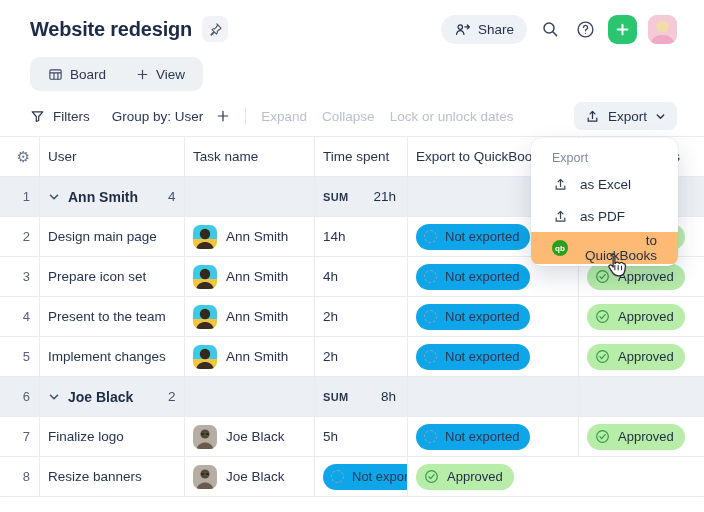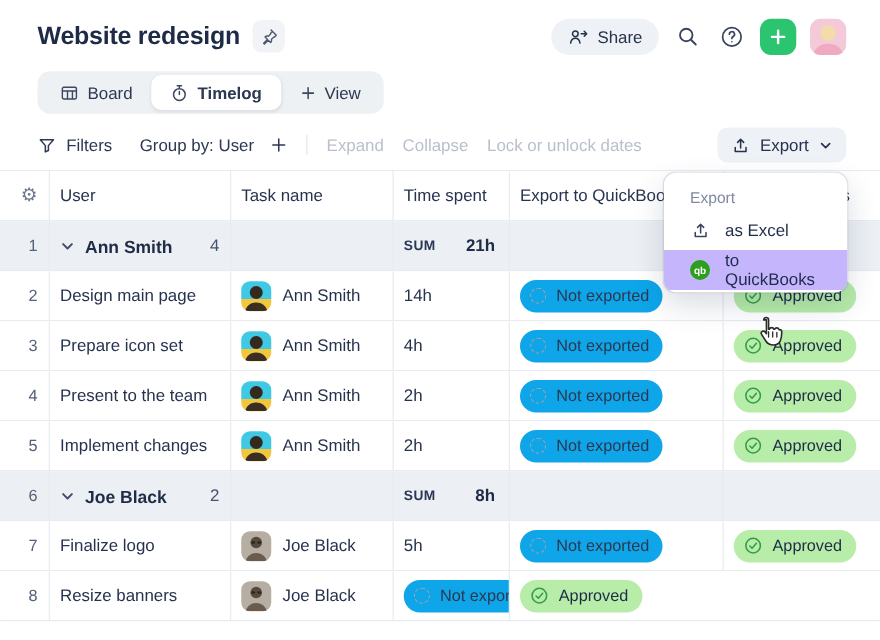--- a/index.html
+++ b/index.html
@@ -54,40 +54,40 @@
   .td.pad { padding-left:8px; font-size:13.5px; color:#27334E; }
   .th { font-size:13.5px; color:#43506B; }
   .gear-cell { justify-content:center; padding-right:0; }
   .gear { font-size:15px; color:#6E7890; cursor:pointer; line-height:1; }
 
   .gchev { color:#42506B; margin-left:8px; cursor:pointer; flex:none; }
   .gname { font-size:14px; font-weight:700; color:#1F2C47; margin-left:8px; width:100px; }
   .gcount { font-size:13.5px; color:#46526B; }
   .sumcell { padding:0 11px 0 8px; }
   .sum-label { font-size:11px; font-weight:700; letter-spacing:.4px; color:#2A3854; }
-  .sum-value { margin-left:auto; font-size:13.5px; font-weight:700; color:#1F2C47; }
+  .sum-value { margin-left:auto; font-size:13.5px; font-weight:400; color:#1F2C47; }
 
   .uavatar { width:24px; height:24px; border-radius:7px; flex:none; overflow:hidden; margin-right:9px; }
   .uavatar.ann { background:linear-gradient(180deg,#3FC9E4 0%,#3FC9E4 58%,#F2C63D 58%); }
   .uavatar.joe { background:#B6AEA2; }
 
   .badge { height:26px; border-radius:13px; display:inline-flex; align-items:center;
            padding:0 11px 0 8px; gap:8px; font-size:13px; cursor:pointer; flex:none; }
   .badge.gray { background:#0ea5e9; color:#2C3852; }
   .badge.green { background:#B7ECA9; color:#1E2C47; }
   .dashed-circle { width:13px; height:13px; border:1.4px dashed #98A1B3; border-radius:50%; flex:none; }
 
   
   .dropdown { position:absolute; left:531px; top:138px; width:147px; z-index:5;
               background:#fff; border-radius:10px; overflow:hidden; padding:10px 0 2px;
               box-shadow:0 10px 24px rgba(25,39,80,.16), 0 0 1px rgba(25,39,80,.22); }
   .dd-label { height:20px; line-height:20px; padding:0 21px; font-size:12.5px; color:#7E88A0; }
   .dd-item { height:32px; display:flex; align-items:center; padding:0 21px; gap:12px;
              font-size:13.5px; color:#1F2C49; cursor:pointer; }
-  .dd-item.highlight { background:#c4b5fd; }
+  .dd-item.highlight { background:#fdba74;text-align:right; }
   .dd-ic { width:16px; display:flex; justify-content:center; color:#39445C; flex:none; }
   .qb-circle { width:16px; height:16px; border-radius:50%; background:#2CA01C; color:#fff;
                display:flex; align-items:center; justify-content:center;
                font-size:8px; font-weight:700; }
 
   .cursor { position:absolute; left:599px; top:251px; z-index:6; }
 </style>
 </head>
 <body>
 
@@ -150,29 +150,20 @@
   <div class="tabsrow">
     <div class="tabs">
       <div class="tab">
         <span class="ticon">
           <svg width="15" height="15" viewBox="0 0 16 16" fill="none" stroke="currentColor" stroke-width="1.2">
               <rect x="2" y="3" width="12" height="10" rx="1.2"></rect>
               <path d="M2 6.2h12M6.4 6.2V13M10.6 6.2V13"></path>
             </svg>
         </span>
         <span>Board</span>
-      </div>
-      <div class="tab active">
-        <span class="ticon">
-          <svg width="15" height="15" viewBox="0 0 16 16" fill="none" stroke="currentColor" stroke-width="1.3" stroke-linecap="round">
-              <circle cx="8" cy="9.2" r="5"></circle>
-              <path d="M8 9.2V6.6M6.2 1.7h3.6M8 1.7v2"></path>
-            </svg>
-        </span>
-        <span>Timelog</span>
       </div>
       <div class="tab">
         <span class="ticon">
           <svg width="13" height="13" viewBox="0 0 16 16" fill="none" stroke="currentColor" stroke-width="1.5" stroke-linecap="round">
               <path d="M8 2.8v10.4M2.8 8h10.4"></path>
             </svg>
         </span>
         <span>View</span>
       </div>
     </div>
@@ -479,20 +470,28 @@
   <div class="dropdown">
     <div class="dd-label">Export</div>
     <div class="dd-item">
       <span class="dd-ic">
         <svg width="15" height="15" viewBox="0 0 16 16" fill="none" stroke="currentColor" stroke-width="1.3" stroke-linecap="round" stroke-linejoin="round">
             <path d="M8 10V2.7M5.4 5.2L8 2.6l2.6 2.6M3.4 9.6V13h9.2V9.6"></path>
           </svg>
       </span>
       <span>as Excel</span>
     </div>
+    <div class="dd-item">
+      <span class="dd-ic">
+        <svg width="15" height="15" viewBox="0 0 16 16" fill="none" stroke="currentColor" stroke-width="1.3" stroke-linecap="round" stroke-linejoin="round">
+            <path d="M8 10V2.7M5.4 5.2L8 2.6l2.6 2.6M3.4 9.6V13h9.2V9.6"></path>
+          </svg>
+      </span>
+      <span>as PDF</span>
+    </div>
     <div class="dd-item highlight">
       <span class="dd-ic">
         <span class="qb-circle">qb</span>
       </span>
       <span>to QuickBooks</span>
     </div>
   </div>
 
   <div class="cursor">
     <svg width="30" height="32" viewBox="0 0 28 30">

